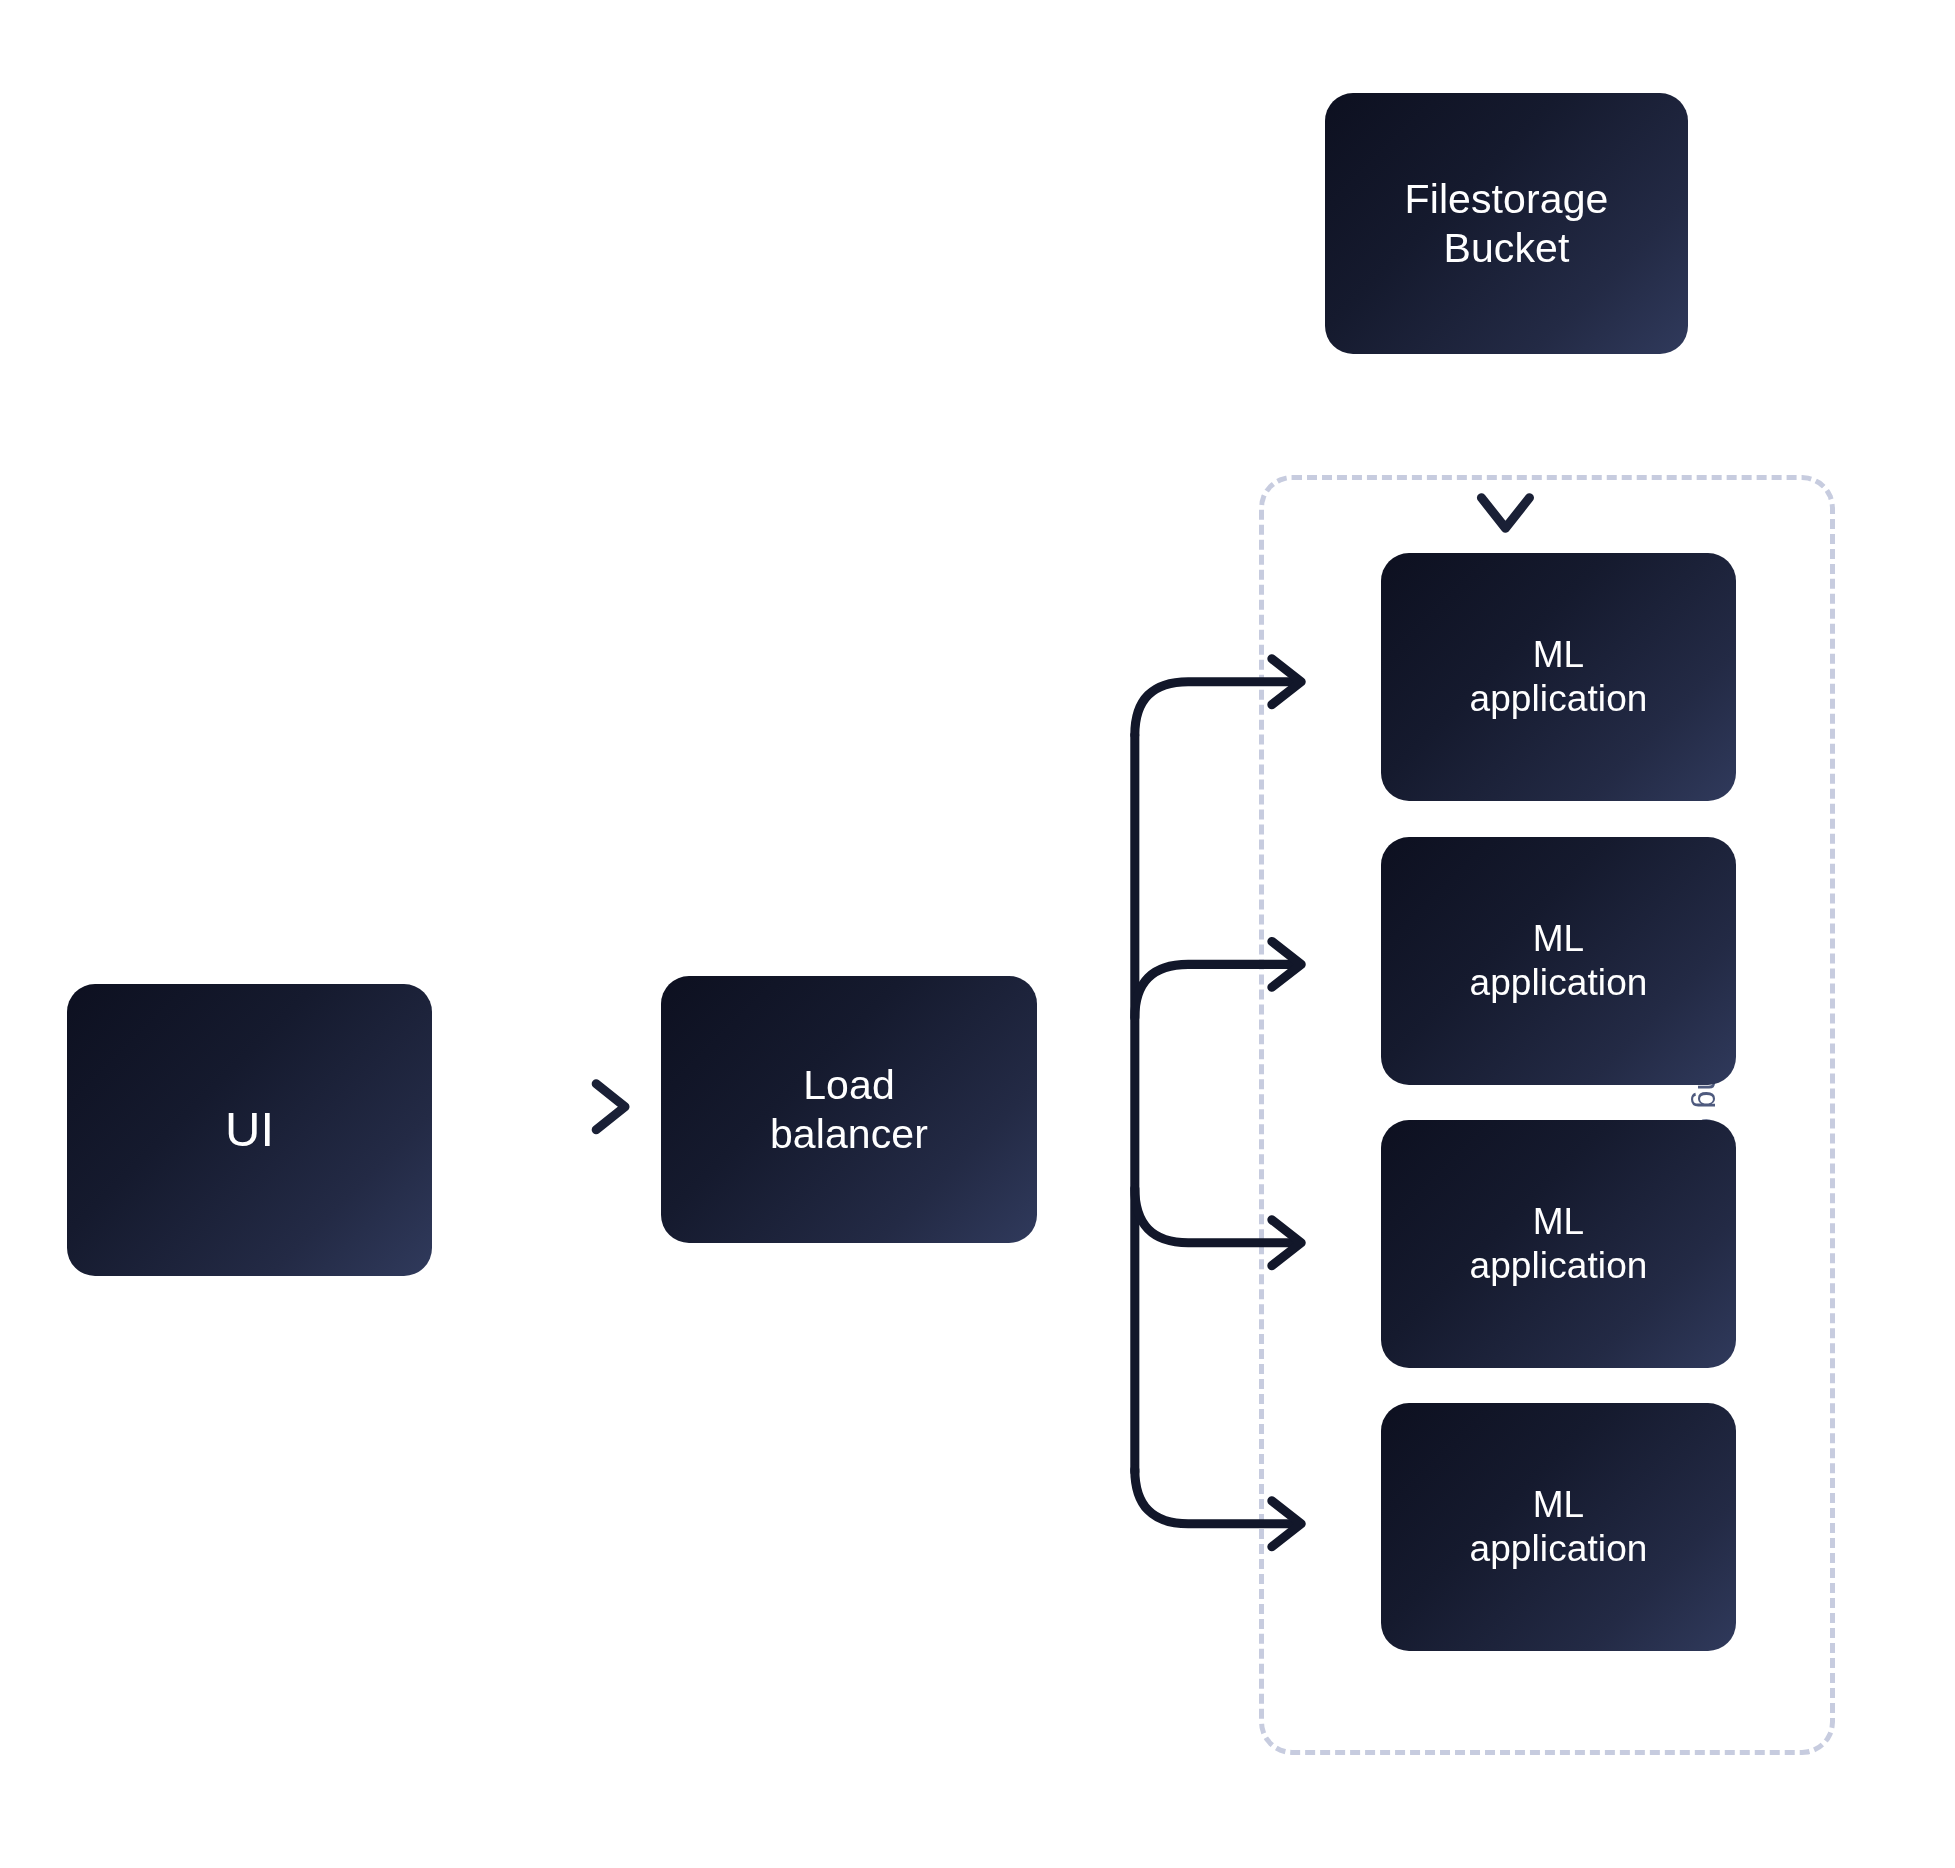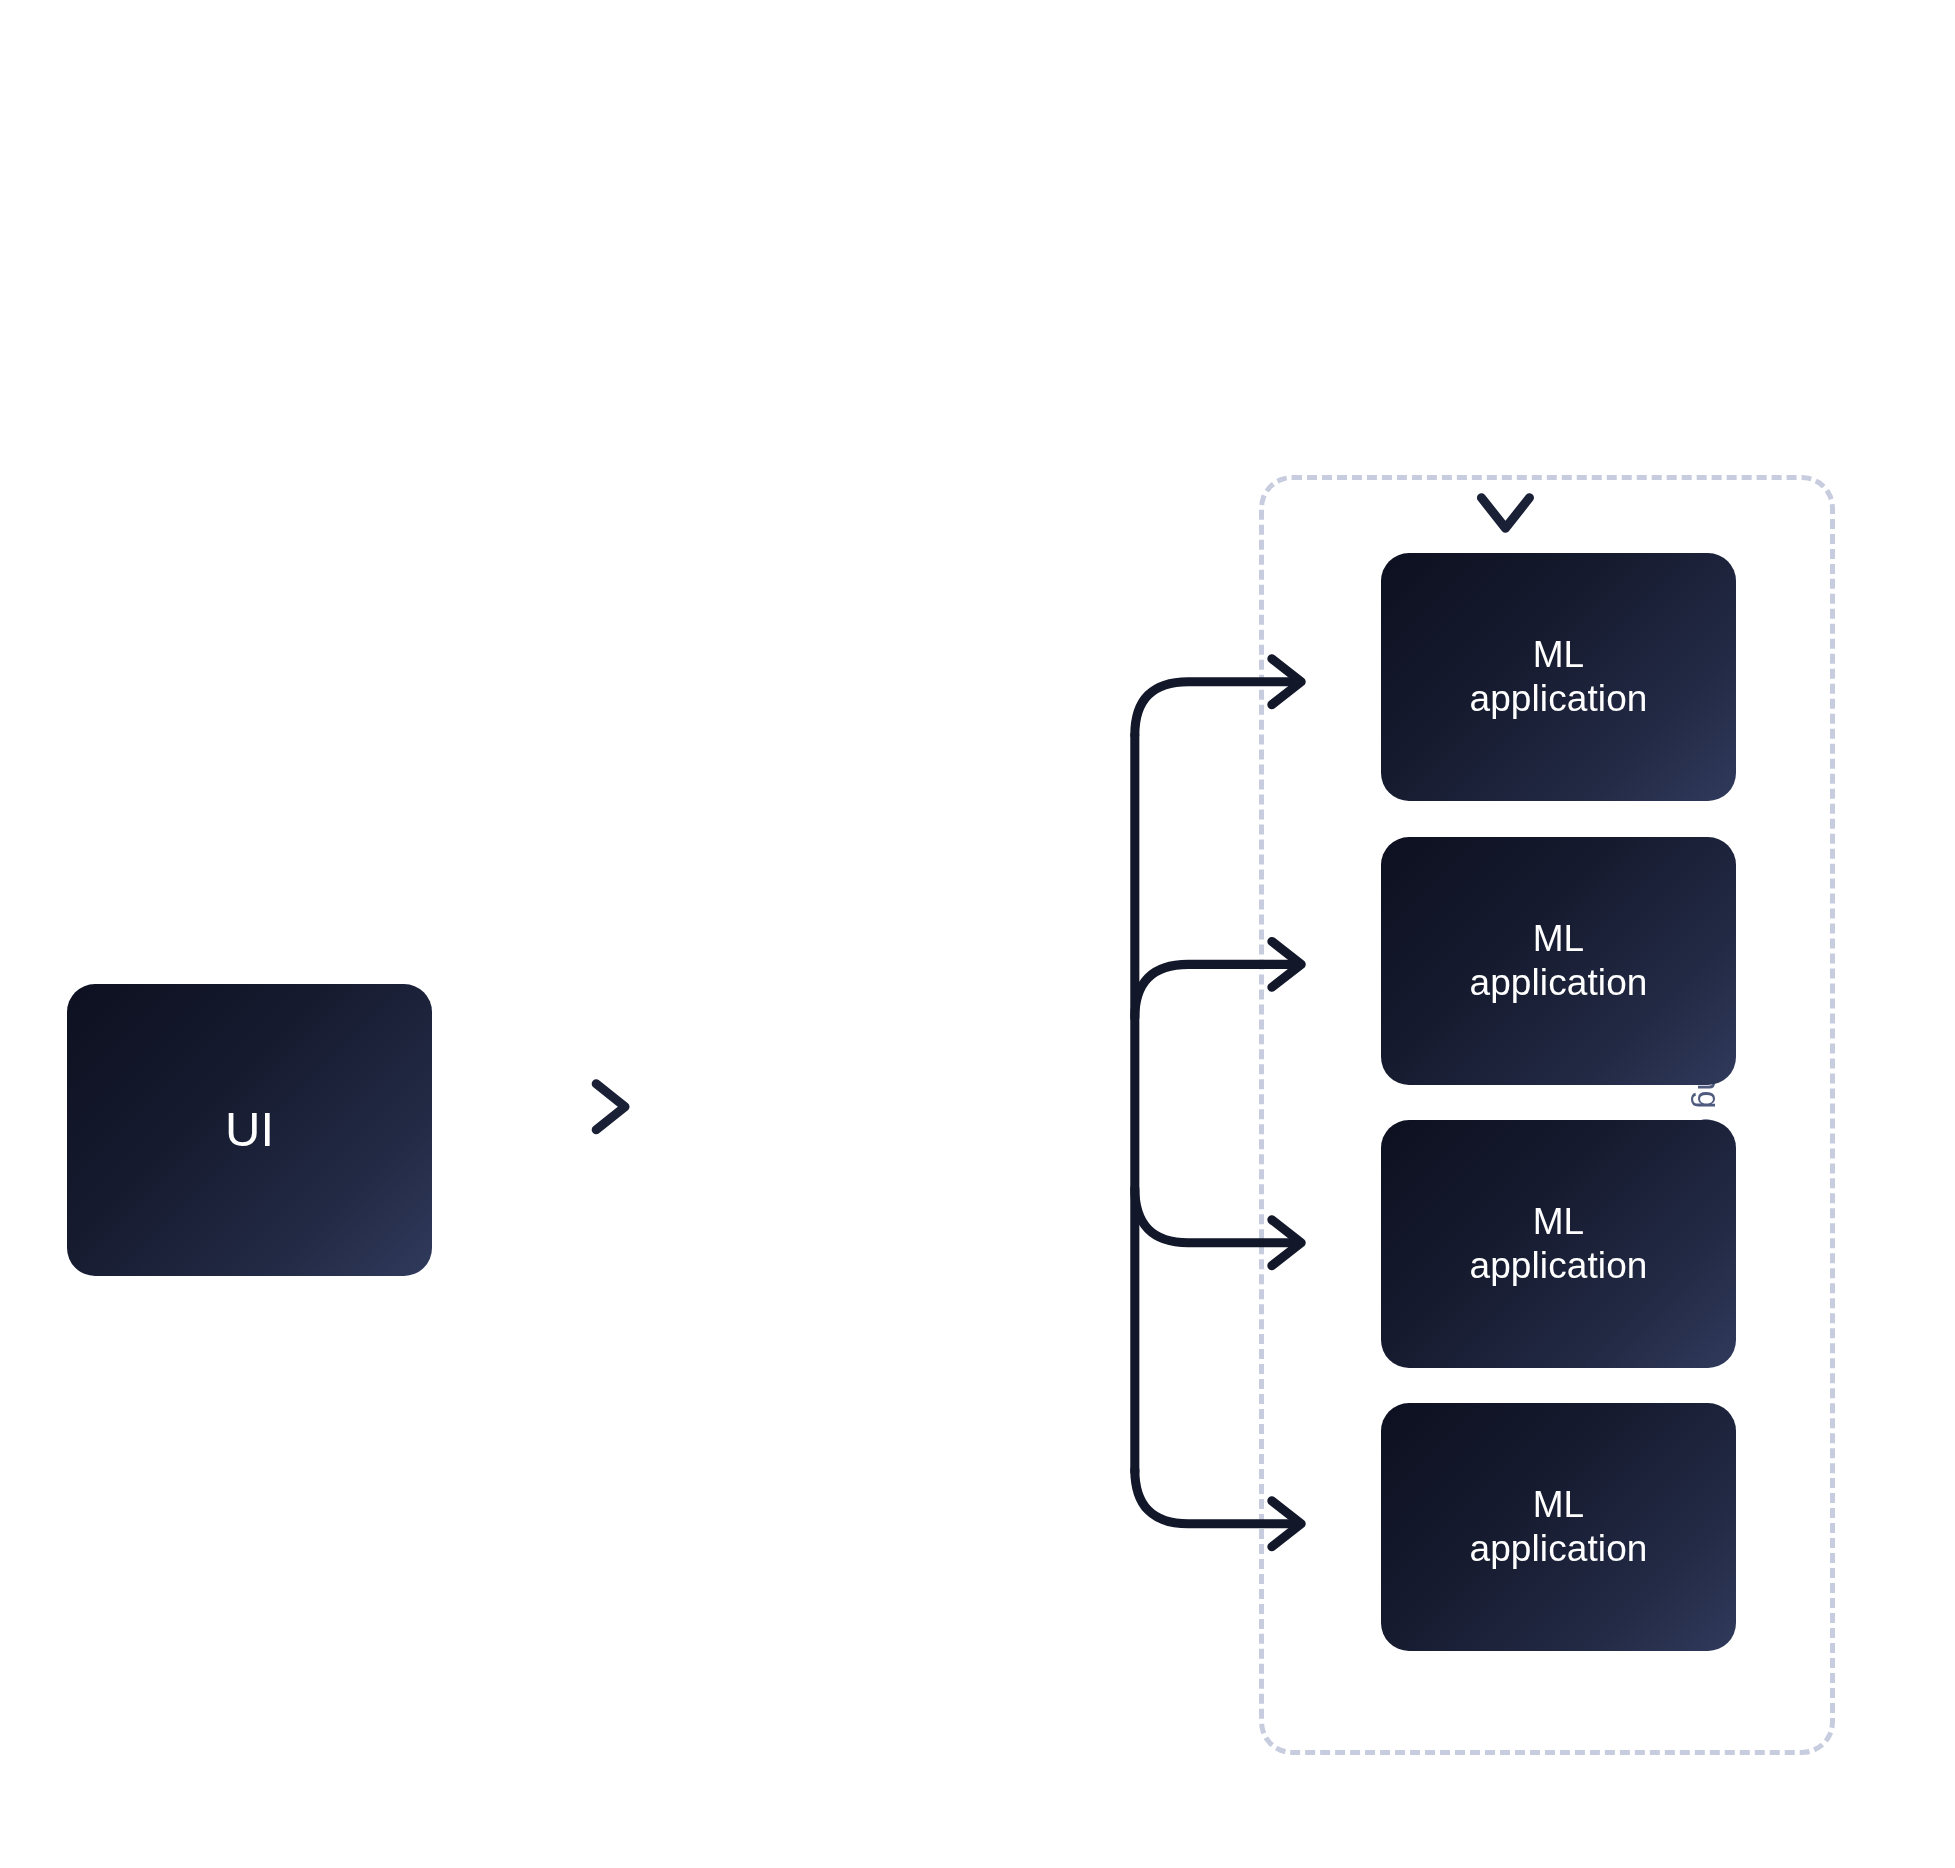--- a/index.html
+++ b/index.html
@@ -147,21 +147,29 @@
     <g>
       <path d="M 2128 2755 Q 2128 2857 2228 2857 L 2425 2857" fill="none" stroke="#12172a" stroke-width="17" stroke-linecap="round"></path>
       <polyline points="2385,2814 2440,2857 2385,2900" fill="none" stroke="#12172a" stroke-width="17" stroke-linecap="round" stroke-linejoin="round"></polyline>
     </g>
   </svg>
 
   <div class="node" id="node-ui">
     <span class="label">UI</span>
   </div>
 
+  <div class="node" id="node-lb">
+    <span class="label">Load
+balancer</span>
+  </div>
 
+  <div class="node" id="node-bucket">
+    <span class="label">Filestorage
+Bucket</span>
+  </div>
 
   <div class="node node-ml" id="node-ml-0">
     <span class="label">ML
 application</span>
   </div>
   <div class="node node-ml" id="node-ml-1">
     <span class="label">ML
 application</span>
   </div>
   <div class="node node-ml" id="node-ml-2">

